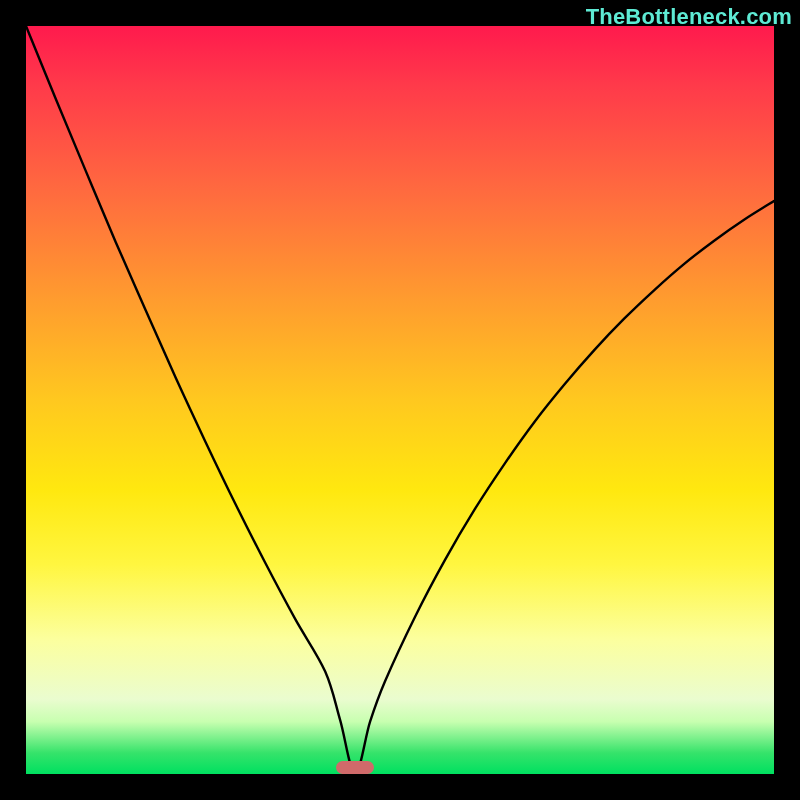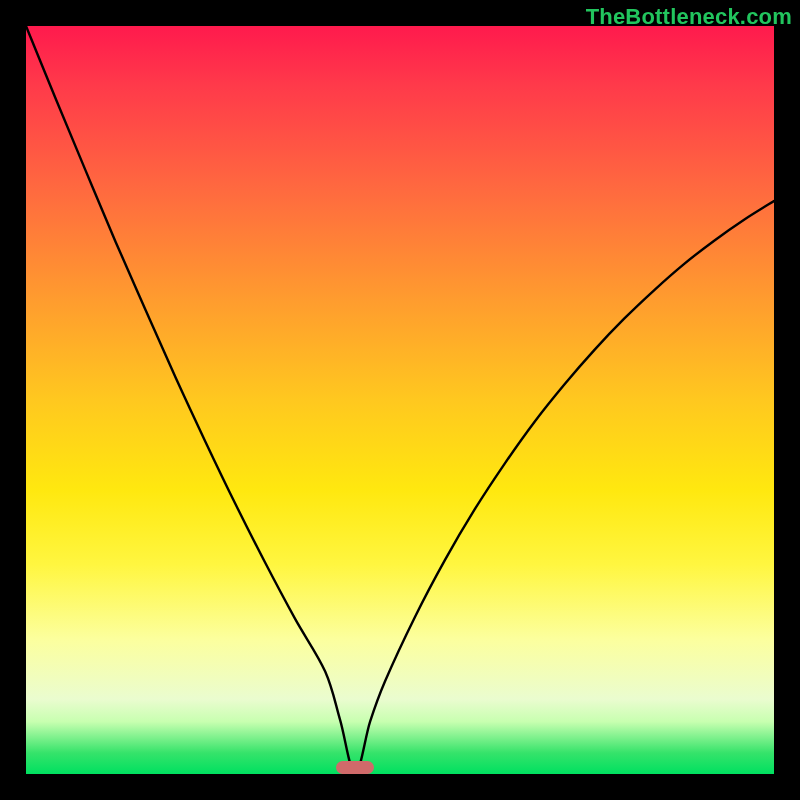--- a/index.html
+++ b/index.html
@@ -30,21 +30,21 @@
       #35e36a 97.2%,
       #00e060 100%);
   }
   .watermark {
     position: absolute;
     top: 4px;
     right: 8px;
     font-family: Arial, Helvetica, sans-serif;
     font-size: 22px;
     font-weight: 600;
-    color: #22c55e;
+    color: #5eead4;
     letter-spacing: 0.2px;
     user-select: none;
   }
   .curve {
     position: absolute;
     left: 0; top: 0;
     width: 748px; height: 748px;
     pointer-events: none;
   }
   .marker {

